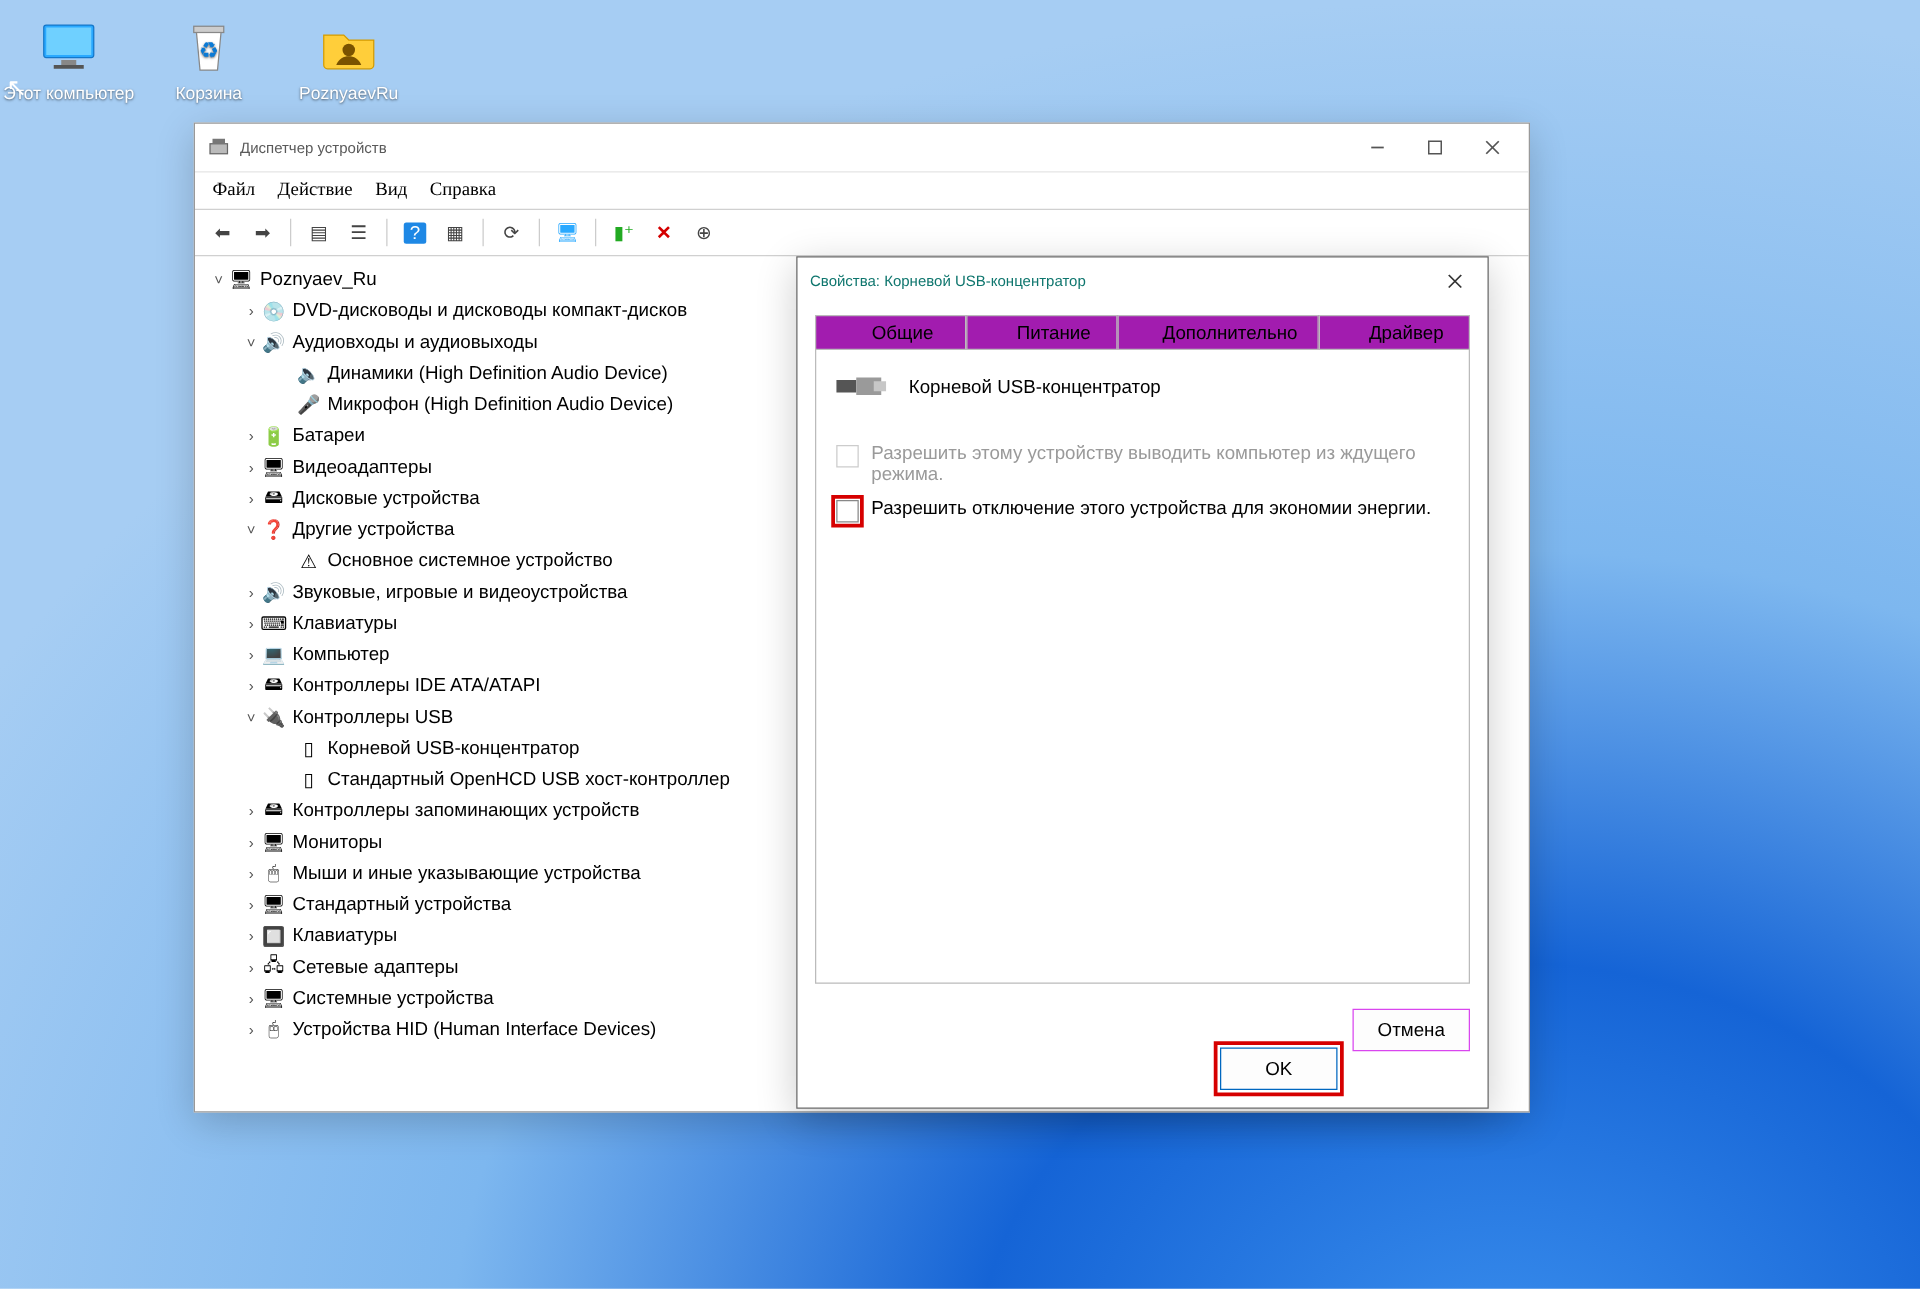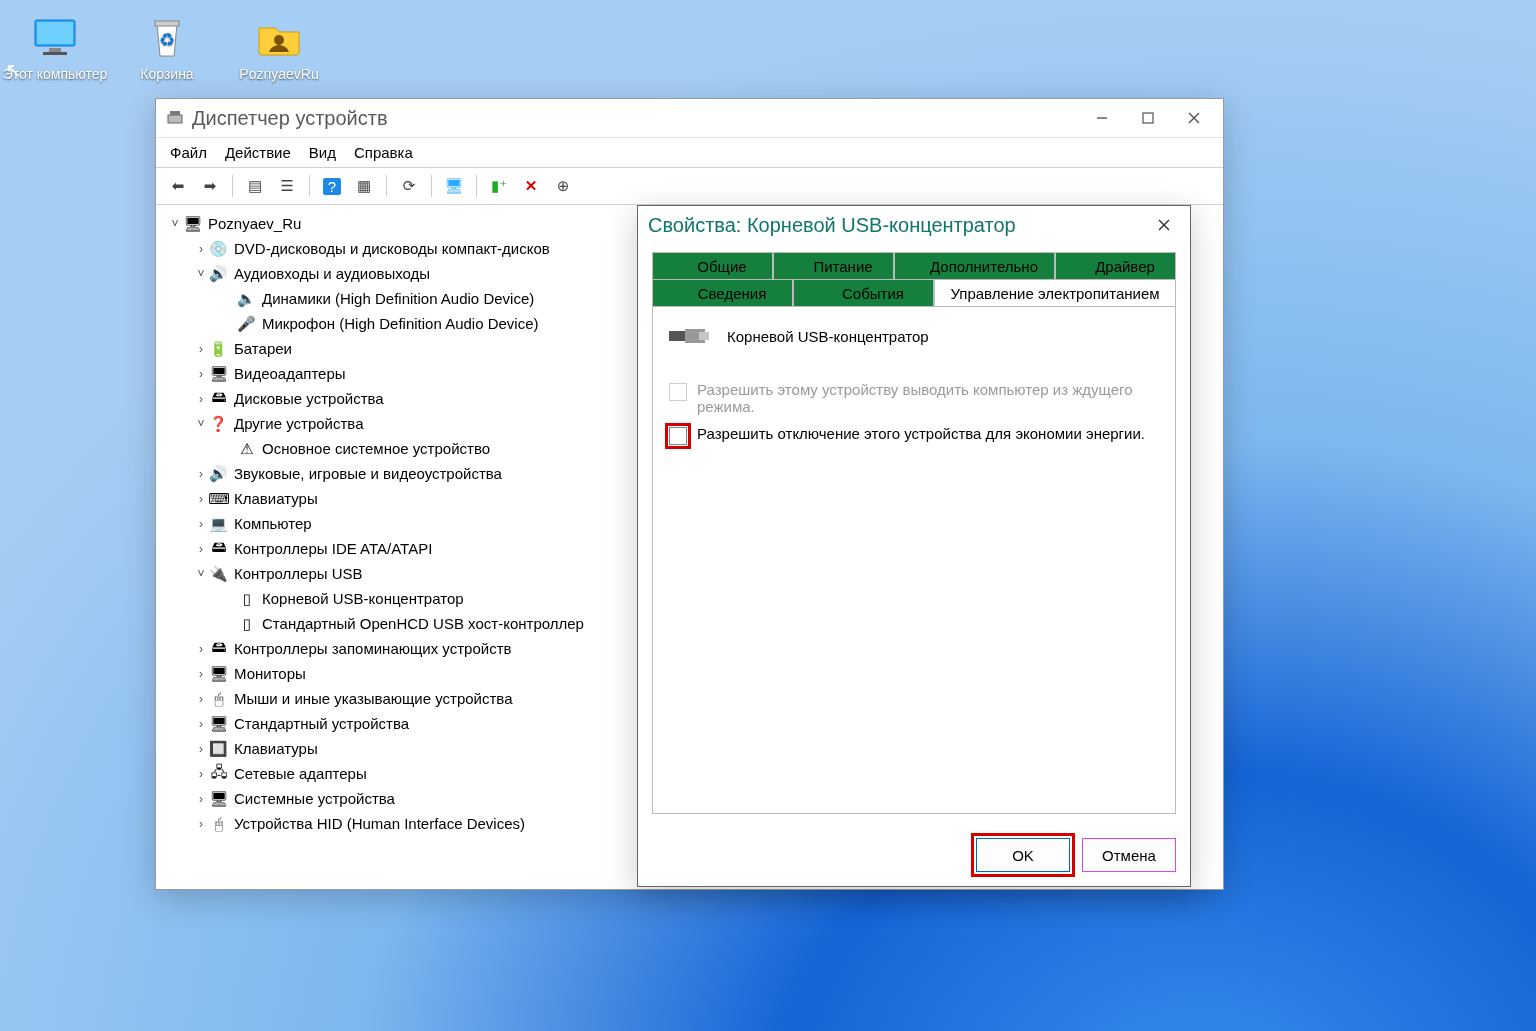--- a/index.html
+++ b/index.html
@@ -7,57 +7,57 @@
 
   
   .desktop-icon { position:absolute; width:110px; text-align:center; color:#fff; font-size:14px; text-shadow:0 1px 2px rgba(0,0,0,.6); cursor:pointer; }
   .desktop-icon .ic { width:48px; height:48px; margin:8px auto 4px auto; display:flex; align-items:center; justify-content:center; }
   .cursor { position:absolute; left:5px; top:58px; font-size:20px; color:#fff; pointer-events:none; }
 
   
   .window { position:absolute; background:#fff; border:1px solid #999; box-shadow:0 8px 30px rgba(0,0,0,.2); }
   .titlebar { height:38px; display:flex; align-items:center; padding:0 6px 0 10px; border-bottom:1px solid #e5e5e5; }
   .titlebar .tic { width:18px; height:18px; margin-right:8px; display:flex; align-items:center; justify-content:center; }
-  .titlebar .title { flex:1; color:#5a5a5a; font-size:20px; }
+  .titlebar .title { flex:1; color:#5a5a5a; font-size:12px; }
   .win-controls { display:flex; }
   .win-btn { width:46px; height:32px; display:flex; align-items:center; justify-content:center; color:#555; cursor:pointer; }
 
   
   .devmgr { left:155px; top:98px; width:1067px; height:790px; }
-  .menubar { display:flex; gap:18px; padding:6px 14px; border-bottom:1px solid #d0d0d0; }
+  .menubar { display:flex; gap:18px; padding:6px 14px; border-bottom:1px solid #d0d0d0;font-family:Liberation Serif, serif; }
   .menubar span { cursor:pointer; }
   .toolbar { display:flex; align-items:center; gap:4px; padding:4px 8px; border-bottom:1px solid #d0d0d0; }
   .tbtn { width:26px; height:26px; display:flex; align-items:center; justify-content:center; border:1px solid transparent; cursor:pointer; font-size:15px; color:#444; }
   .tsep { width:1px; height:22px; background:#ccc; margin:0 4px; }
 
   .tree { padding:6px 4px; overflow:auto; height:calc(100% - 38px - 36px - 36px); }
   .node { display:flex; align-items:center; height:25px; cursor:pointer; white-space:nowrap; }
   .twisty { width:14px; text-align:center; color:#555; font-size:12px; margin-right:2px; }
   .nic { width:18px; height:18px; margin-right:6px; display:flex; align-items:center; justify-content:center; font-size:15px; }
   .d0{padding-left:8px}.d1{padding-left:34px}.d2{padding-left:62px}
 
   
   .props { left:637px; top:205px; width:552px; height:680px; border:1px solid #666; }
   .props .titlebar { border:none; }
   .close-x { width:40px; height:32px; display:flex; align-items:center; justify-content:center; font-size:16px; color:#333; cursor:pointer; }
   .tabs { display:flex; flex-wrap:wrap; padding:8px 14px 0 14px; }
   .tab { padding:5px 0; text-align:center; border:1px solid #bbb; border-bottom:none; background:#fff; cursor:pointer; font-size:15px; margin-bottom:-1px; }
-  .tab.inactive { background:#15803d;padding-left:19px; }
+  .tab.inactive { background:#a21caf;padding-left:19px; }
   .tab-row { display:flex; width:100%; }
   .tab-body { border:1px solid #bbb; margin:0 14px; padding:18px 16px; height:470px; position:relative; }
   .dev-head { display:flex; align-items:center; gap:18px; margin-bottom:34px; }
   .usb-ic { width:40px; height:22px; }
   .chkline { display:flex; align-items:flex-start; gap:10px; margin-bottom:10px; max-width:480px; }
   .chkbox { width:16px; height:16px; border:1px solid #888; background:#fff; flex:0 0 16px; margin-top:2px; }
   .chkbox.disabled { border-color:#ccc; }
   .chk-highlight { outline:3px solid #d60000; outline-offset:1px; }
   .chktext.disabled { color:#9a9a9a; }
   .dlg-buttons { position:absolute; right:14px; bottom:14px; display:flex; gap:12px; }
   .btn { min-width:92px; height:32px; border:1px solid #d946ef; background:#fdfdfd; display:flex; align-items:center; justify-content:center; cursor:pointer; font-size:15px; }
-  .btn.primary { outline:3px solid #d60000; outline-offset:2px; border:1px solid #0067c0; }
+  .btn.primary { outline:3px solid #d60000; outline-offset:2px; border:1px solid #0067c0;margin-top:31px; }
 
   svg { display:block; }
 </style>
 </head>
 <body>
 
 <div class="desktop-icon" style="left:0;top:6px">
   <div class="ic">
     <svg width="44" height="40">
         <rect x="2" y="2" width="40" height="26" rx="2" fill="#2aa9ff" stroke="#1477c9"></rect>
@@ -307,25 +307,20 @@
     </div>
   </div>
 
   <div class="tabs">
     <div class="tab-row">
       <div class="tab inactive" style="flex:1">Общие</div>
       <div class="tab inactive" style="flex:1">Питание</div>
       <div class="tab inactive" style="flex:1.4">Дополнительно</div>
       <div class="tab inactive" style="flex:1">Драйвер</div>
     </div>
-    <div class="tab-row">
-      <div class="tab inactive" style="flex:1">Сведения</div>
-      <div class="tab inactive" style="flex:1">События</div>
-      <div class="tab" style="flex:2">Управление электропитанием</div>
-    </div>
   </div>
 
   <div class="tab-body">
     <div class="dev-head">
       <div class="usb-ic">
         <svg width="40" height="22">
             <rect x="0" y="6" width="16" height="10" fill="#555"></rect>
             <rect x="16" y="4" width="20" height="14" fill="#9a9a9a"></rect>
             <rect x="30" y="7" width="10" height="8" fill="#c7c7c7"></rect>
           </svg>

